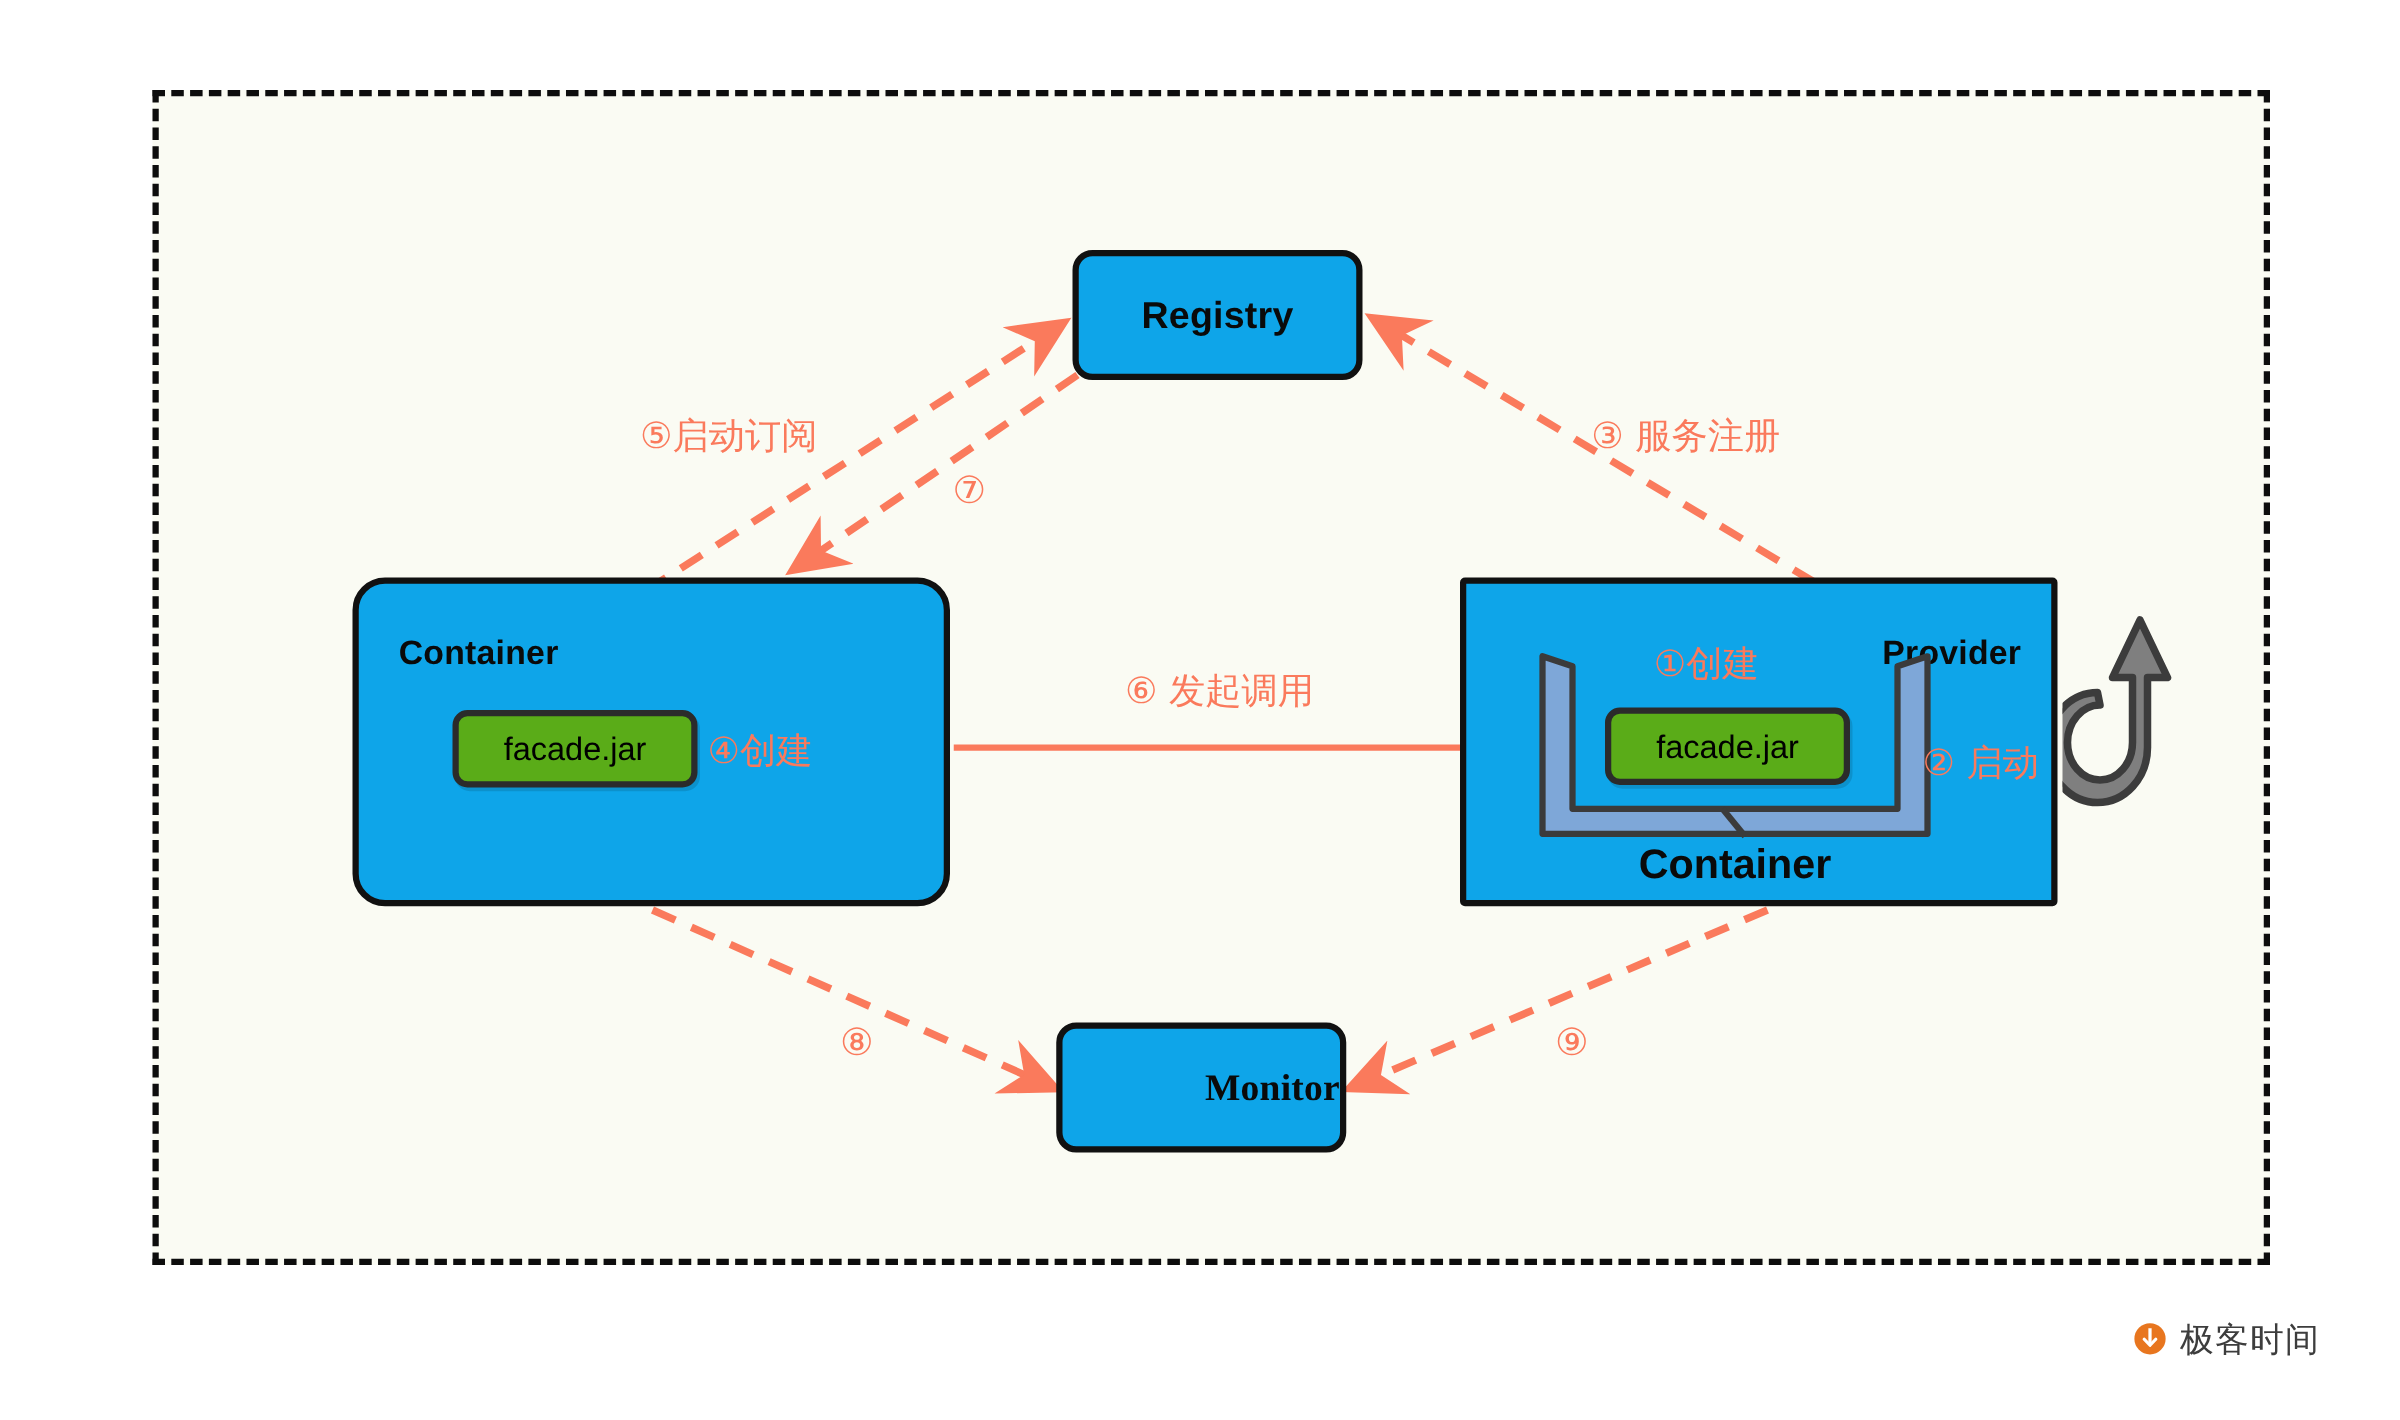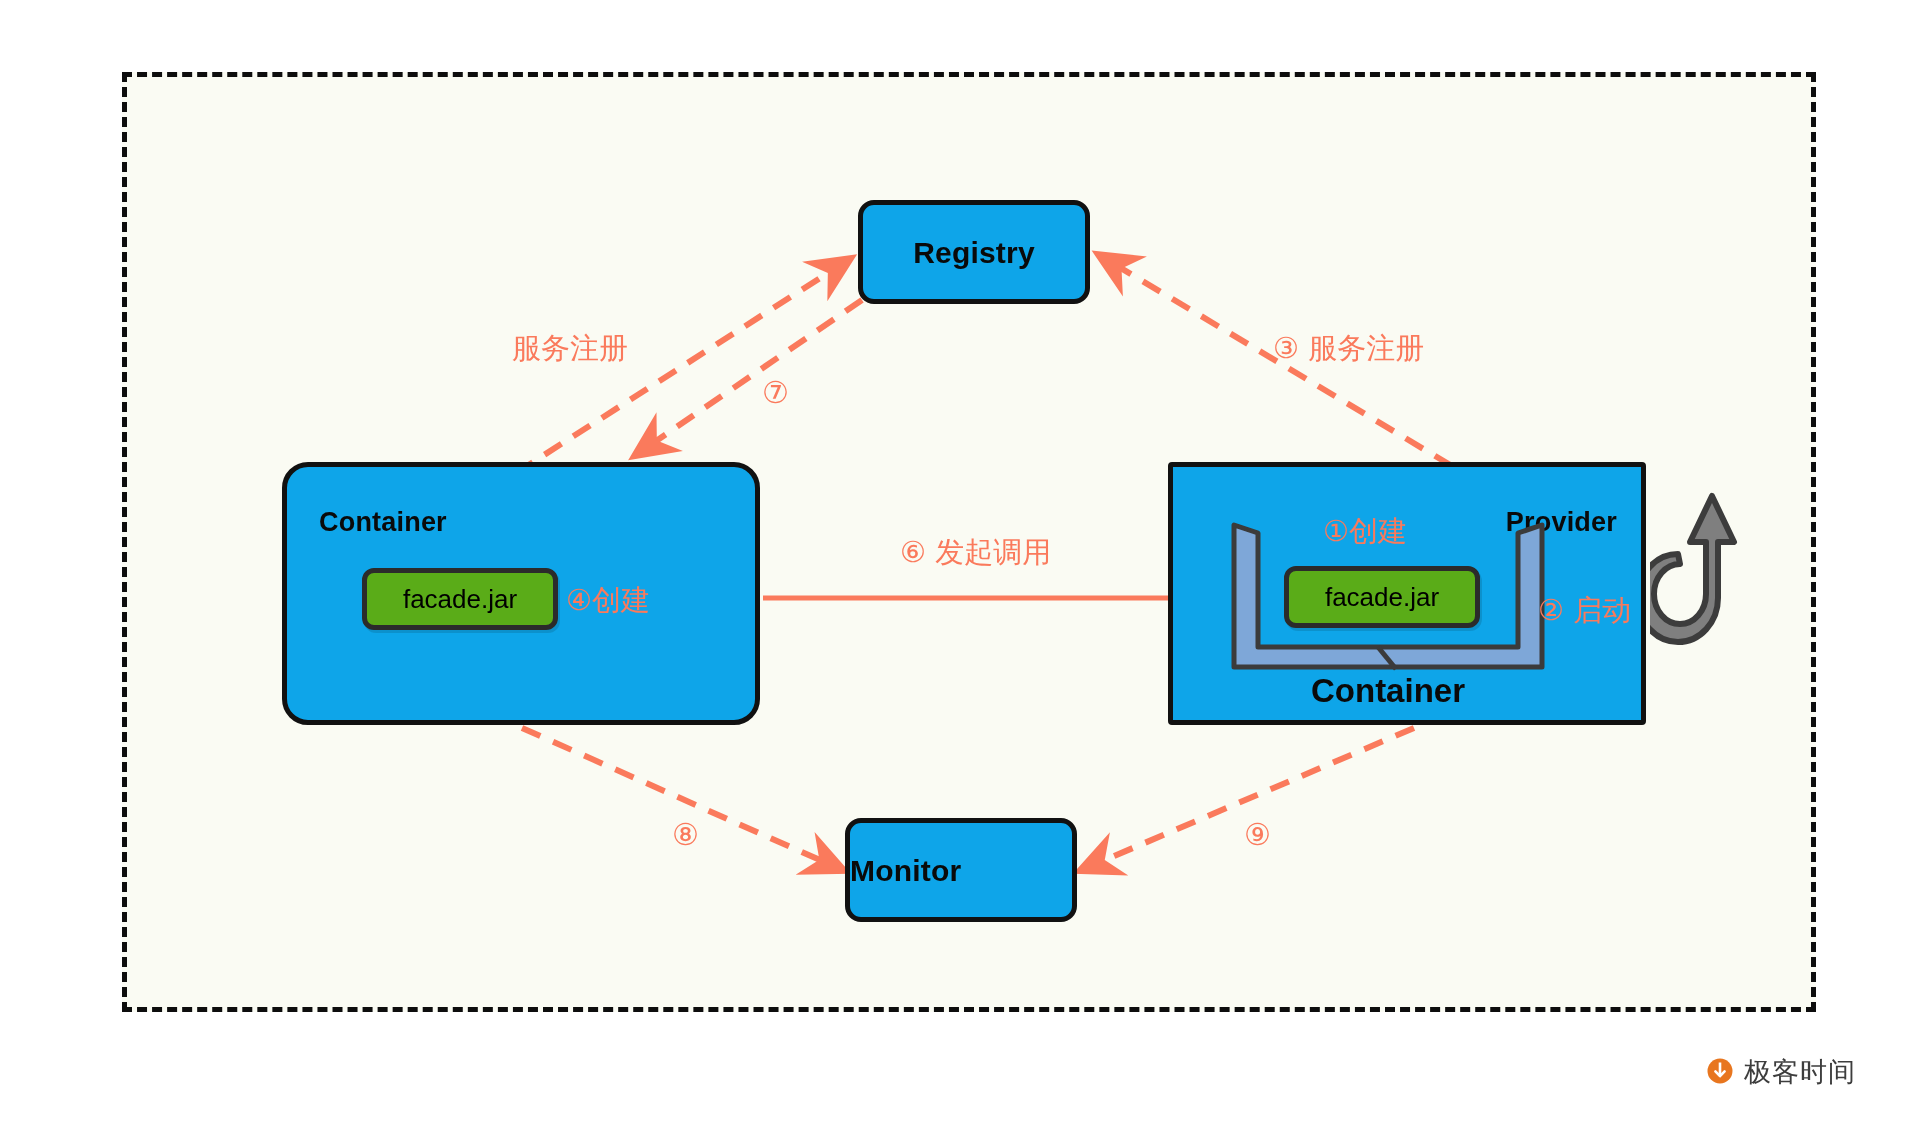--- a/index.html
+++ b/index.html
@@ -61,22 +61,23 @@
     text-align: center;
     font-size: 30px;
   }
   #monitor {
     left: 845px; top: 818px;
     width: 232px; height: 104px;
     border-radius: 16px;
   }
   #monitor .node-title {
     left: 0; right: 0; top: 31px;
-    text-align: left;
+    text-align: right;
     font-size: 30px;
+    font-family: Liberation Serif, serif;
   }
   #consumer {
     left: 282px; top: 462px;
     width: 478px; height: 263px;
     border-radius: 26px;
   }
   #consumer .node-title {
     left: 12px; top: 40px;
     width: 100%;
     text-align: left;
@@ -222,21 +223,21 @@
   </svg>
   <div id="container-label">Container</div>
 
   <div class="jar" id="provider-jar">facade.jar</div>
 
   <svg id="restart-icon" viewBox="0 0 120 160" xmlns="http://www.w3.org/2000/svg">
     <path d="M30,78 a26,30 0 1,0 26,30 L56,56 L40,56 L62,10 L84,56 L68,56 L68,112
              a40,44 0 1,1 -40,-44 Z" fill="#7f7f7f" stroke="#3c3c3c" stroke-width="6" stroke-linejoin="round"></path>
   </svg>
 
-  <div class="step" id="lbl-5">服务注册</div>
+  <div class="step" id="lbl-5">⑤启动订阅</div>
   <div class="step circ" id="lbl-7">⑦</div>
   <div class="step" id="lbl-3">③ 服务注册</div>
   <div class="step" id="lbl-6">⑥ 发起调用</div>
   <div class="step" id="lbl-1">①创建</div>
   <div class="step" id="lbl-2">② 启动</div>
   <div class="step" id="lbl-4">④创建</div>
   <div class="step circ" id="lbl-8">⑧</div>
   <div class="step circ" id="lbl-9">⑨</div>
 
   <div id="watermark">

